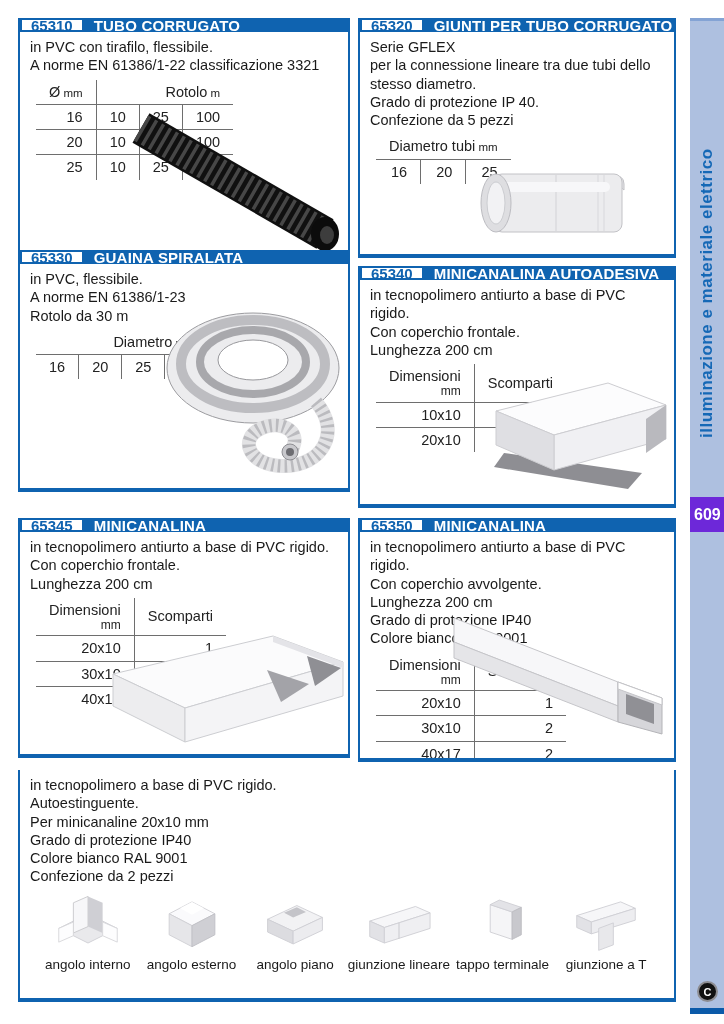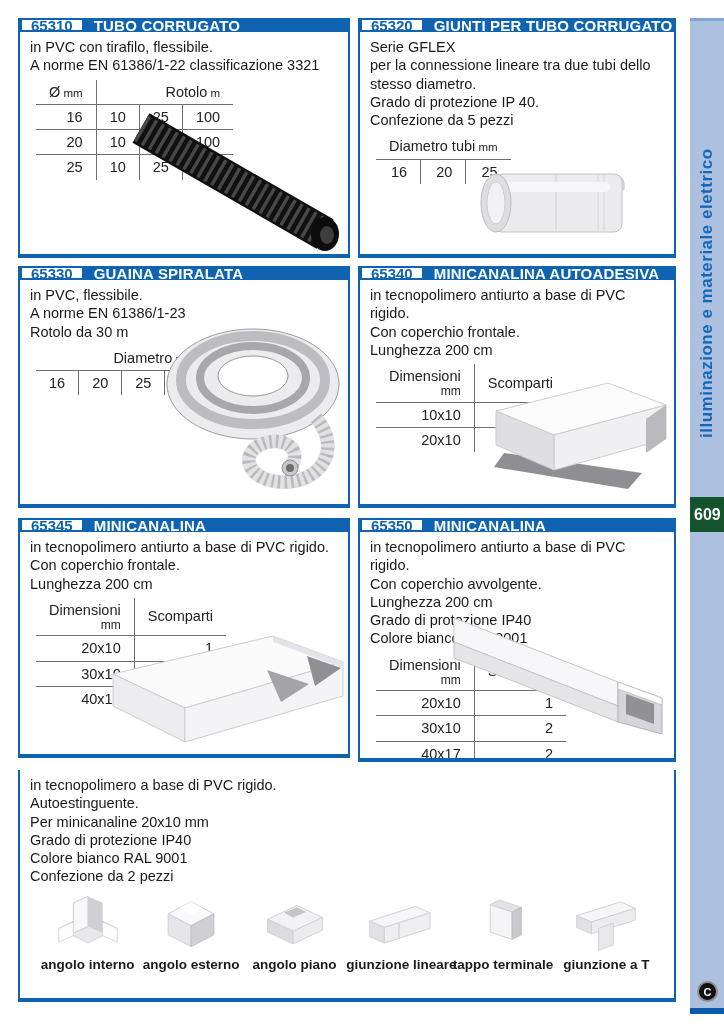--- a/index.html
+++ b/index.html
@@ -13,21 +13,21 @@
     background:#aec0e0;border-top:3px solid #84a3d4;box-sizing:border-box;
   }
   .sidebar-label{
     position:absolute;left:0;top:62px;width:34px;height:420px;
     display:flex;align-items:center;justify-content:center;
     writing-mode:vertical-rl;transform:rotate(180deg);
     color:#1568b6;font-weight:bold;font-size:17px;letter-spacing:.5px;white-space:nowrap;
   }
   .page-badge{
     position:absolute;left:690px;top:497px;width:34px;height:35px;
-    background:#14532d;color:#ffffff;font-weight:bold;font-size:16px;
+    background:#6d28d9;color:#ffffff;font-weight:bold;font-size:16px;
     display:flex;align-items:center;padding-left:4px;box-sizing:border-box;
   }
   .sidebar-bottom-line{position:absolute;left:0;bottom:0;width:34px;height:6px;background:#0b5aa9;}
   .logo-circle{
     position:absolute;left:7px;bottom:12px;width:17px;height:17px;border-radius:50%;
     background:#111;border:2px solid #8d8d92;color:#fff;font-weight:bold;font-size:11px;
     display:flex;align-items:center;justify-content:center;
   }
   
   .card{
@@ -57,21 +57,21 @@
   .spec-table tbody tr+tr td{border-top:1px solid #6e6e6e;}
   .spec-table .unit{font-size:11.5px;}
   .spec-table .sub{font-size:12px;line-height:1.1;}
   
   .product-img{position:absolute;}
   .product-img svg{display:block;width:100%;height:100%;}
   
   .fittings-row{display:flex;justify-content:space-between;padding:2px 6px 0 6px;margin-top:2px;}
   .fitting{width:105px;text-align:center;}
   .fitting svg{width:78px;height:64px;display:block;margin:0 auto;}
-  .fitting-label{font-weight:bold;font-size:13.5px;margin-top:2px;white-space:nowrap;}
+  .fitting-label{font-weight:normal;font-size:13.5px;margin-top:2px;white-space:nowrap;}
 </style>
 </head>
 <body>
 
 <div class="sidebar">
   <div class="sidebar-label">illuminazione e materiale elettrico</div>
   <div class="sidebar-bottom-line"></div>
   <div class="logo-circle">C</div>
 </div>
 <div class="page-badge">609</div>
@@ -159,21 +159,21 @@
       <line x1="104" y1="19" x2="104" y2="75" stroke="#d2d2d6"></line>
       <line x1="146" y1="19" x2="146" y2="75" stroke="#d8d8dc"></line>
       <line x1="152" y1="19" x2="152" y2="75" stroke="#d8d8dc"></line>
       <rect x="48" y="26" width="110" height="10" rx="5" fill="#f7f7f9"></rect>
       <ellipse cx="44" cy="47" rx="15" ry="29" fill="#dedee1" stroke="#bcbcc1"></ellipse>
       <ellipse cx="44" cy="47" rx="9" ry="21" fill="#f2f2f4" stroke="#cccdd1"></ellipse>
     </svg>
   </div>
 </div>
 
-<div class="card" style="left:18px;top:266px;width:332px;height:242px">
+<div class="card" style="left:18px;top:250px;width:332px;height:242px">
   <div class="card-header">
     <span class="code-box">65330</span>
     <span class="card-title">GUAINA SPIRALATA</span>
   </div>
   <div class="card-body">
     <div class="desc">
         <div>in PVC, flessibile.</div>
         <div class="bold">A norme EN 61386/1-23</div>
         <div>Rotolo da 30 m</div>
       </div>

